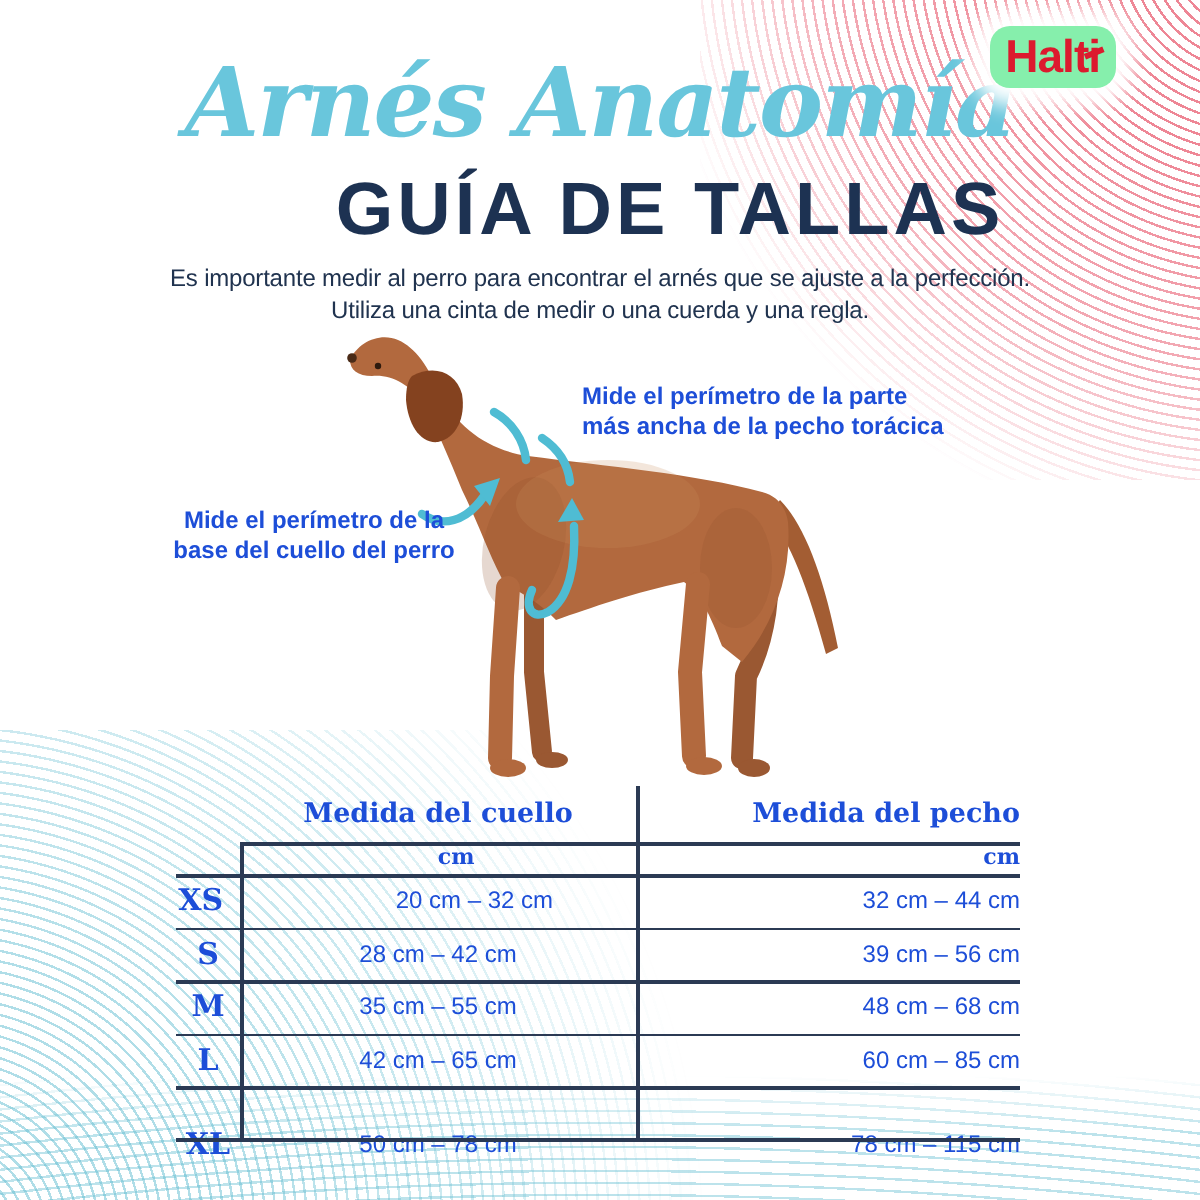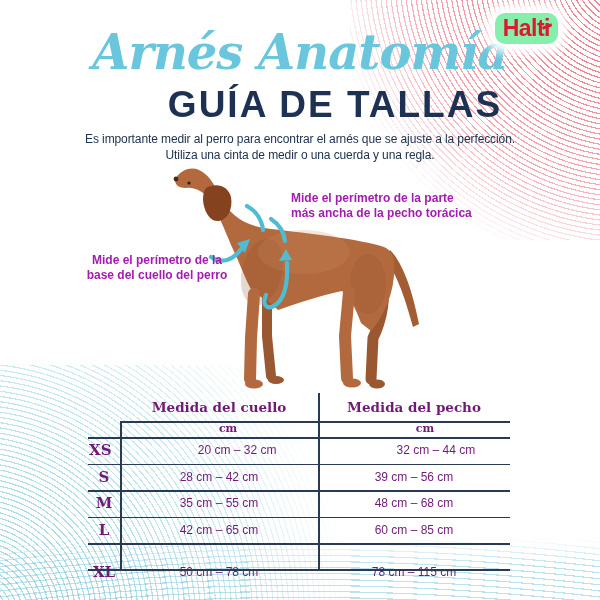--- a/index.html
+++ b/index.html
@@ -34,35 +34,35 @@
   .title-script{position:absolute;top:24px;left:0;width:100%;text-align:center;z-index:2;
     font-family:"DejaVu Serif",serif;font-style:italic;font-weight:bold;
     font-size:48px;color:#69c6dc;letter-spacing:-1px;}
   .title-main{position:absolute;top:84px;left:0;width:100%;text-align:center;z-index:2;
     font-weight:bold;font-size:37px;color:#1d3252;letter-spacing:2px;padding-left:35px;}
   .intro{position:absolute;top:131px;left:0;width:100%;text-align:center;z-index:2;
     font-weight:normal;font-size:12px;line-height:16px;color:#20334f;letter-spacing:-.1px;}
 
   
   .measure-label{position:absolute;z-index:2;font-weight:bold;font-size:12px;
-    line-height:15px;color:#a21caf;}
+    line-height:15px;color:#1d4ed8;}
   .neck-label{left:62px;top:253px;width:190px;text-align:center;}
   .chest-label{left:291px;top:191px;width:200px;text-align:left;}
 
   
   .dog-figure{position:absolute;left:140px;top:165px;width:300px;height:240px;z-index:1;}
 
   
   .size-table{position:absolute;left:88px;top:393px;width:422px;height:178px;z-index:2;
-    color:#701a75;}
+    color:#1d4ed8;}
   .t-row{position:absolute;left:0;width:422px;display:flex;}
   .c-size{width:32px;text-align:center;font-family:"DejaVu Serif",serif;
     font-weight:bold;font-size:15px;}
   .c-neck{width:198px;text-align:center;}
-  .c-chest{width:192px;text-align:center;}
+  .c-chest{width:192px;text-align:right;}
   .tr-head{top:0;height:28px;line-height:28px;}
   .tr-head .c-neck,.tr-head .c-chest{font-family:"DejaVu Serif",serif;
     font-weight:bold;font-size:13.5px;}
   .tr-unit{top:28px;height:16px;line-height:16px;}
   .tr-unit .c-neck,.tr-unit .c-chest{font-family:"DejaVu Serif",serif;
     font-weight:bold;font-size:11px;margin-left:24px;}
   .t-data{height:26.5px;line-height:26.5px;}
   .t-data .c-neck,.t-data .c-chest{font-weight:normal;font-size:12px;}
   .tr-xs{top:44px;gap:48px;} .tr-s{top:70.5px;} .tr-m{top:97px;} .tr-l{top:123.5px;} .tr-xl{top:166px;}
   .hline{position:absolute;height:1.8px;background:#2b3a54;}

